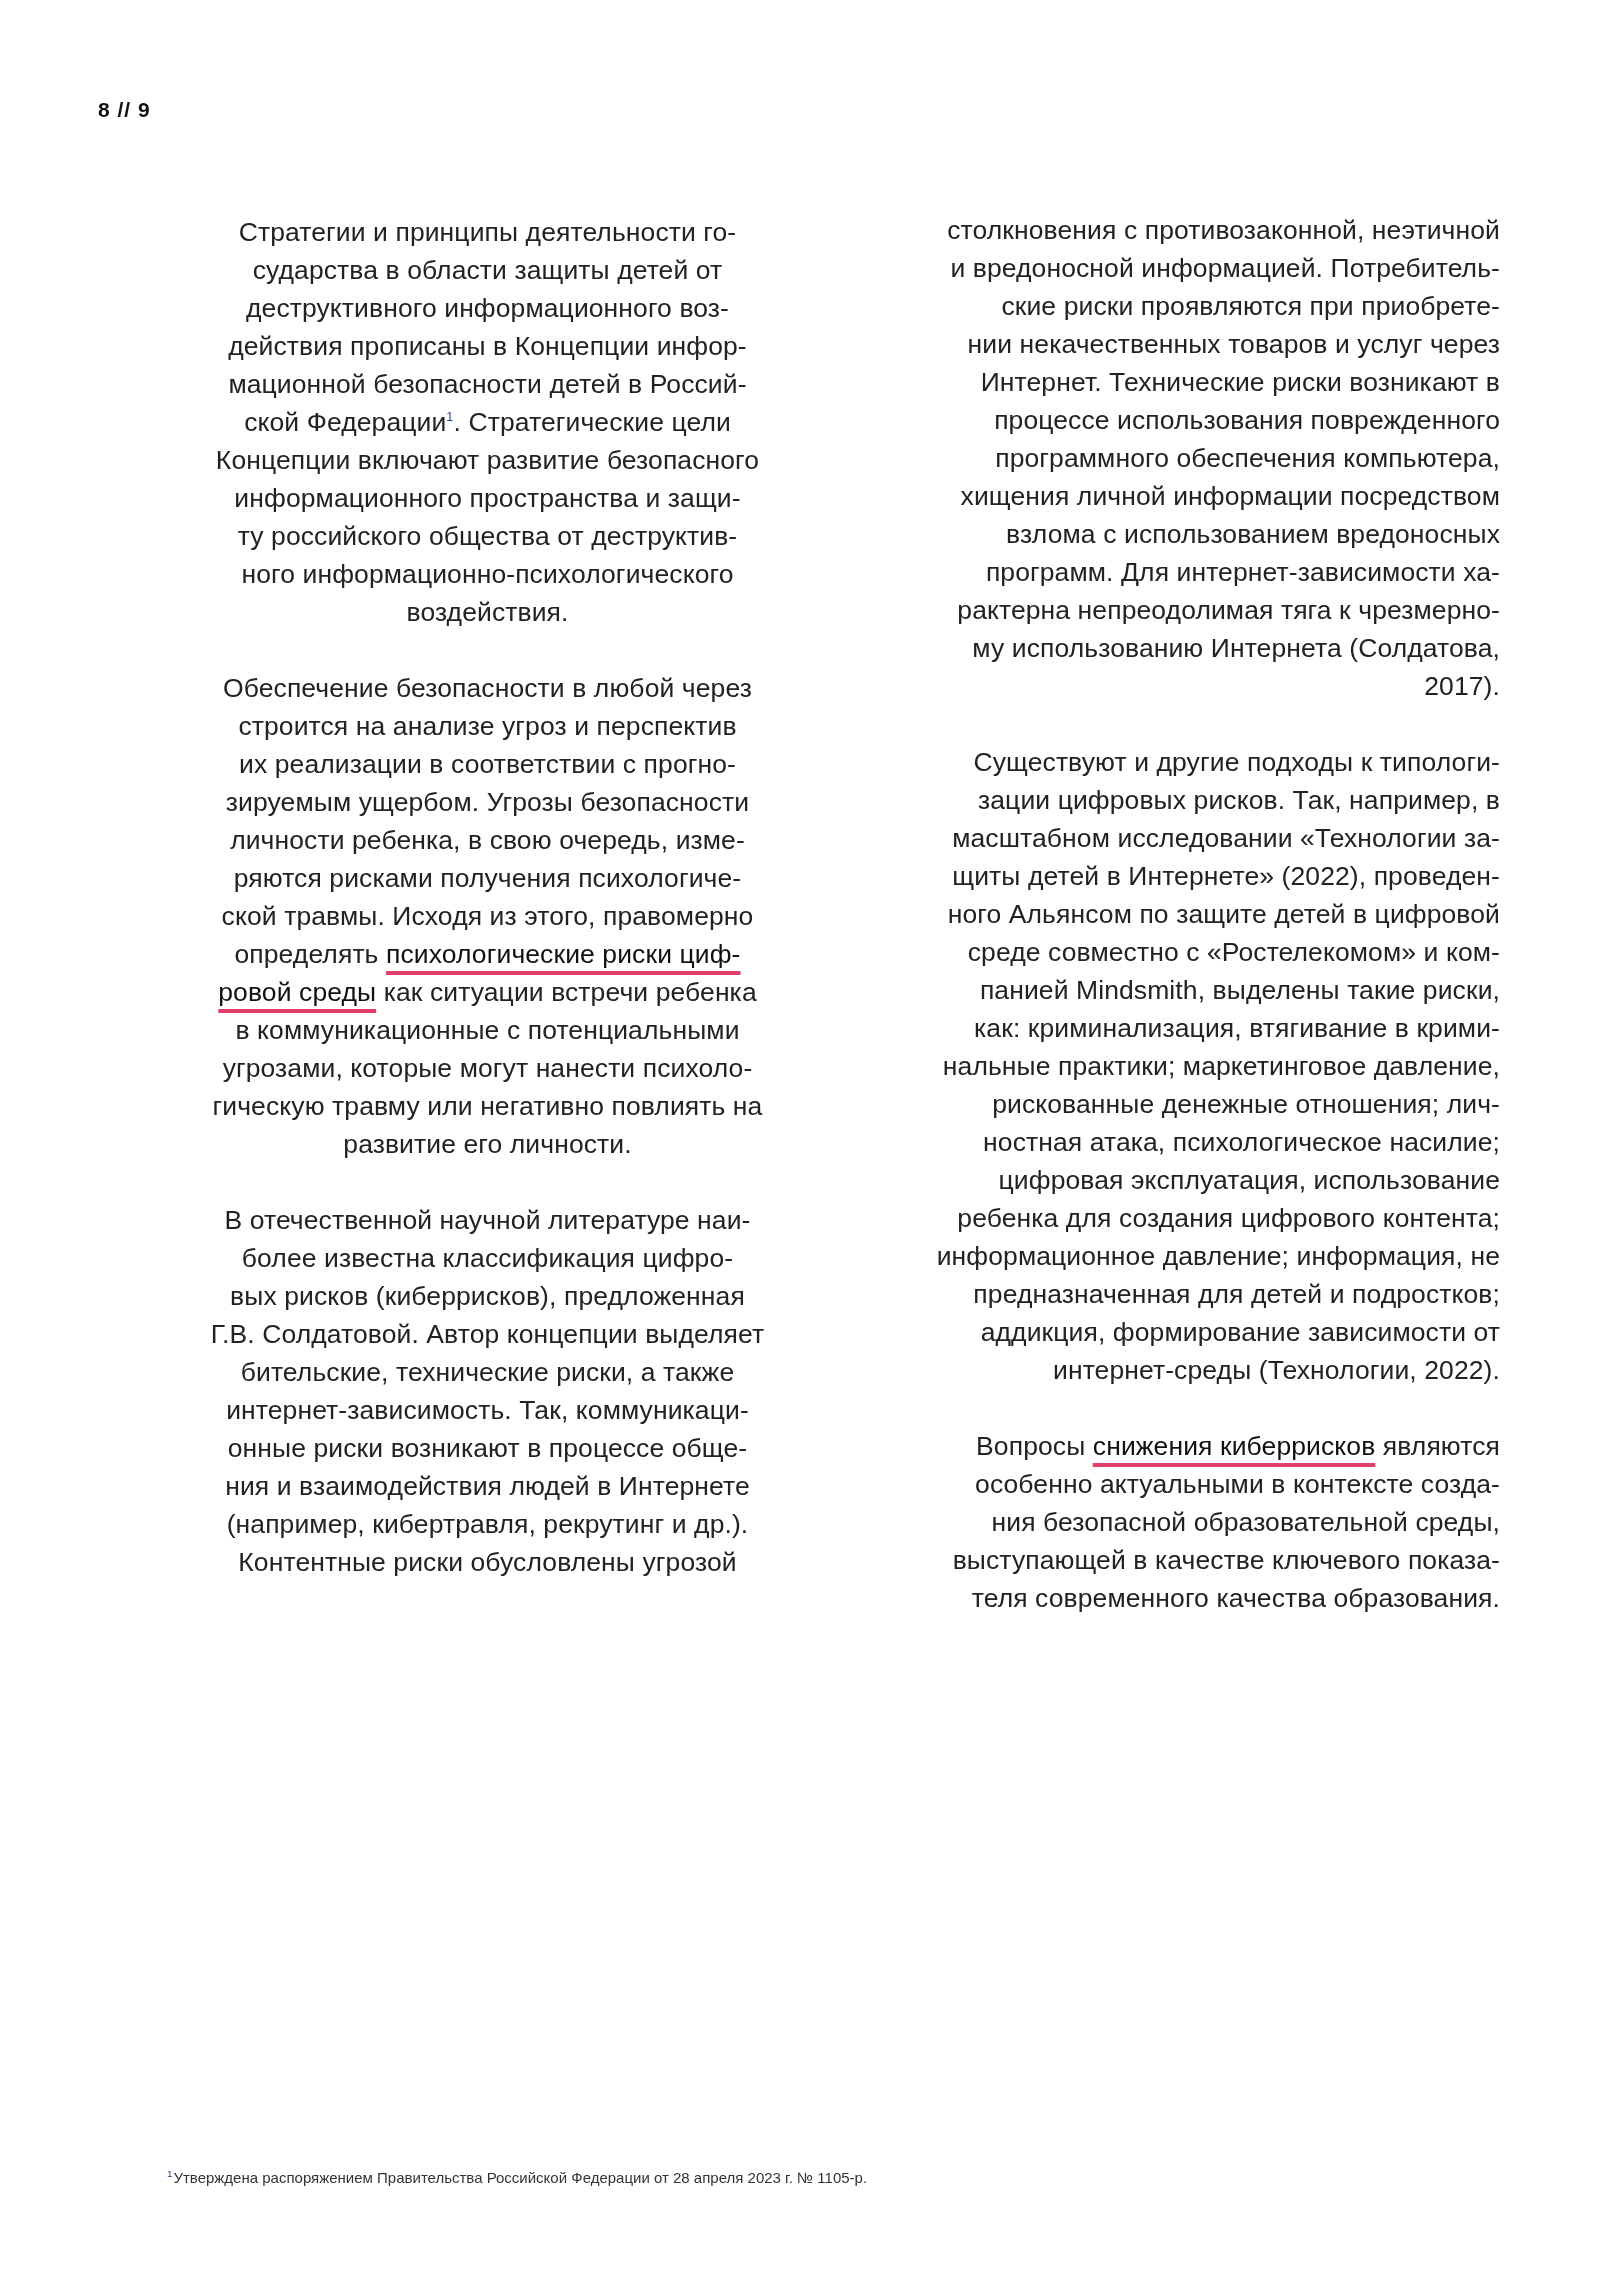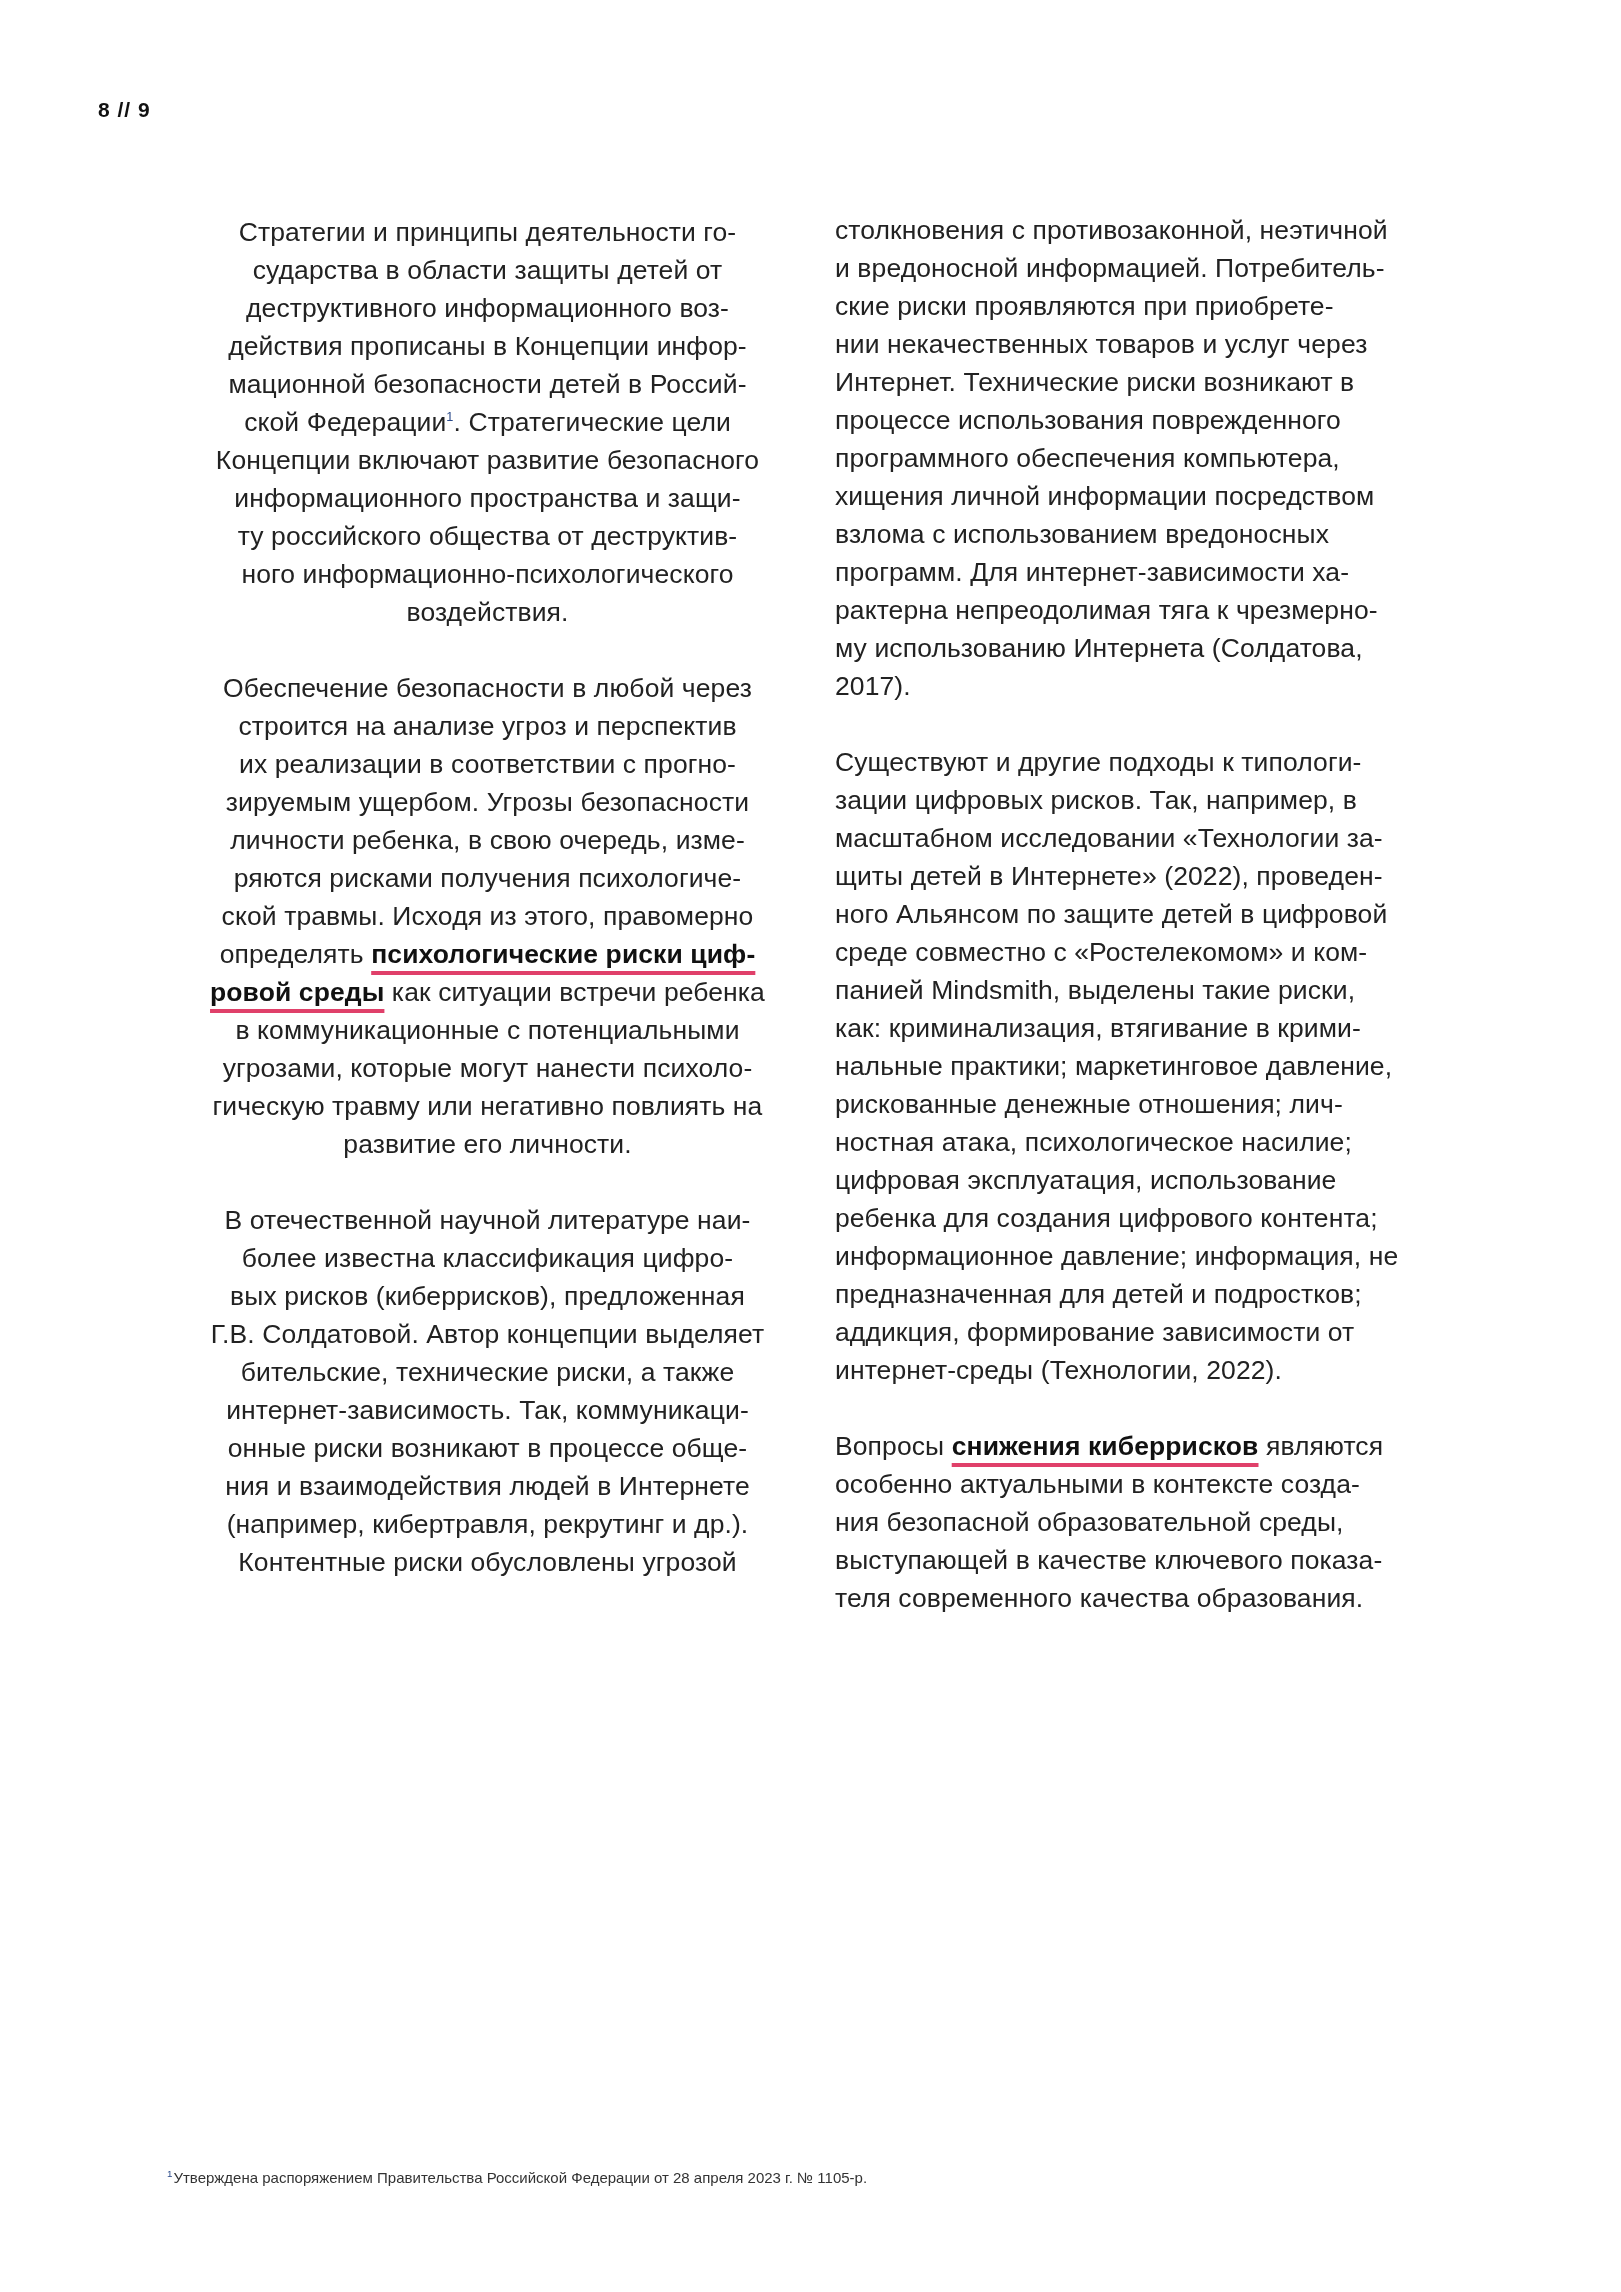--- a/index.html
+++ b/index.html
@@ -3,24 +3,24 @@
 <meta charset="utf-8">
 <style>
   html, body { margin: 0; padding: 0; background: #ffffff; }
   body { width: 1621px; height: 2293px; position: relative; overflow: hidden;
          font-family: "Liberation Sans", "DejaVu Sans", sans-serif; color: #1a1a1a; }
   .page-number { position: absolute; left: 98px; top: 98px; font-size: 21px; font-weight: 700;
                  letter-spacing: 1px; color: #111; }
   .column { position: absolute; top: 213px; width: 647px; font-size: 26.5px; line-height: 38px;
             color: #222; letter-spacing: 0.1px; }
   .col-left { left: 164px; text-align: center; }
-  .col-right { left: 835px; top: 211px; }
+  .col-right { left: 853px; top: 211px; text-align: right; }
   .para { margin: 0 0 38px 0; }
   .line { display: block; white-space: nowrap; }
-  .hl { font-weight: 700; color: #111; text-decoration: underline; text-decoration-color: #e0406a;
+  .hl { font-weight: 400; color: #111; text-decoration: underline; text-decoration-color: #e0406a;
         text-decoration-thickness: 3.9px; text-underline-offset: 7.8px; }
   .fnref { font-size: 12.7px; vertical-align: super; color: #2a4a8a; line-height: 0; }
   .footnote { position: absolute; left: 167px; top: 2168px; font-size: 15px; color: #333; white-space: nowrap; }
   .footnote .fnmark { font-size: 9.8px; vertical-align: super; color: #2a4a8a; margin-right: 1px; }
 </style>
 </head>
 <body>
 
 <div class="page-number">8 // 9</div>
 

